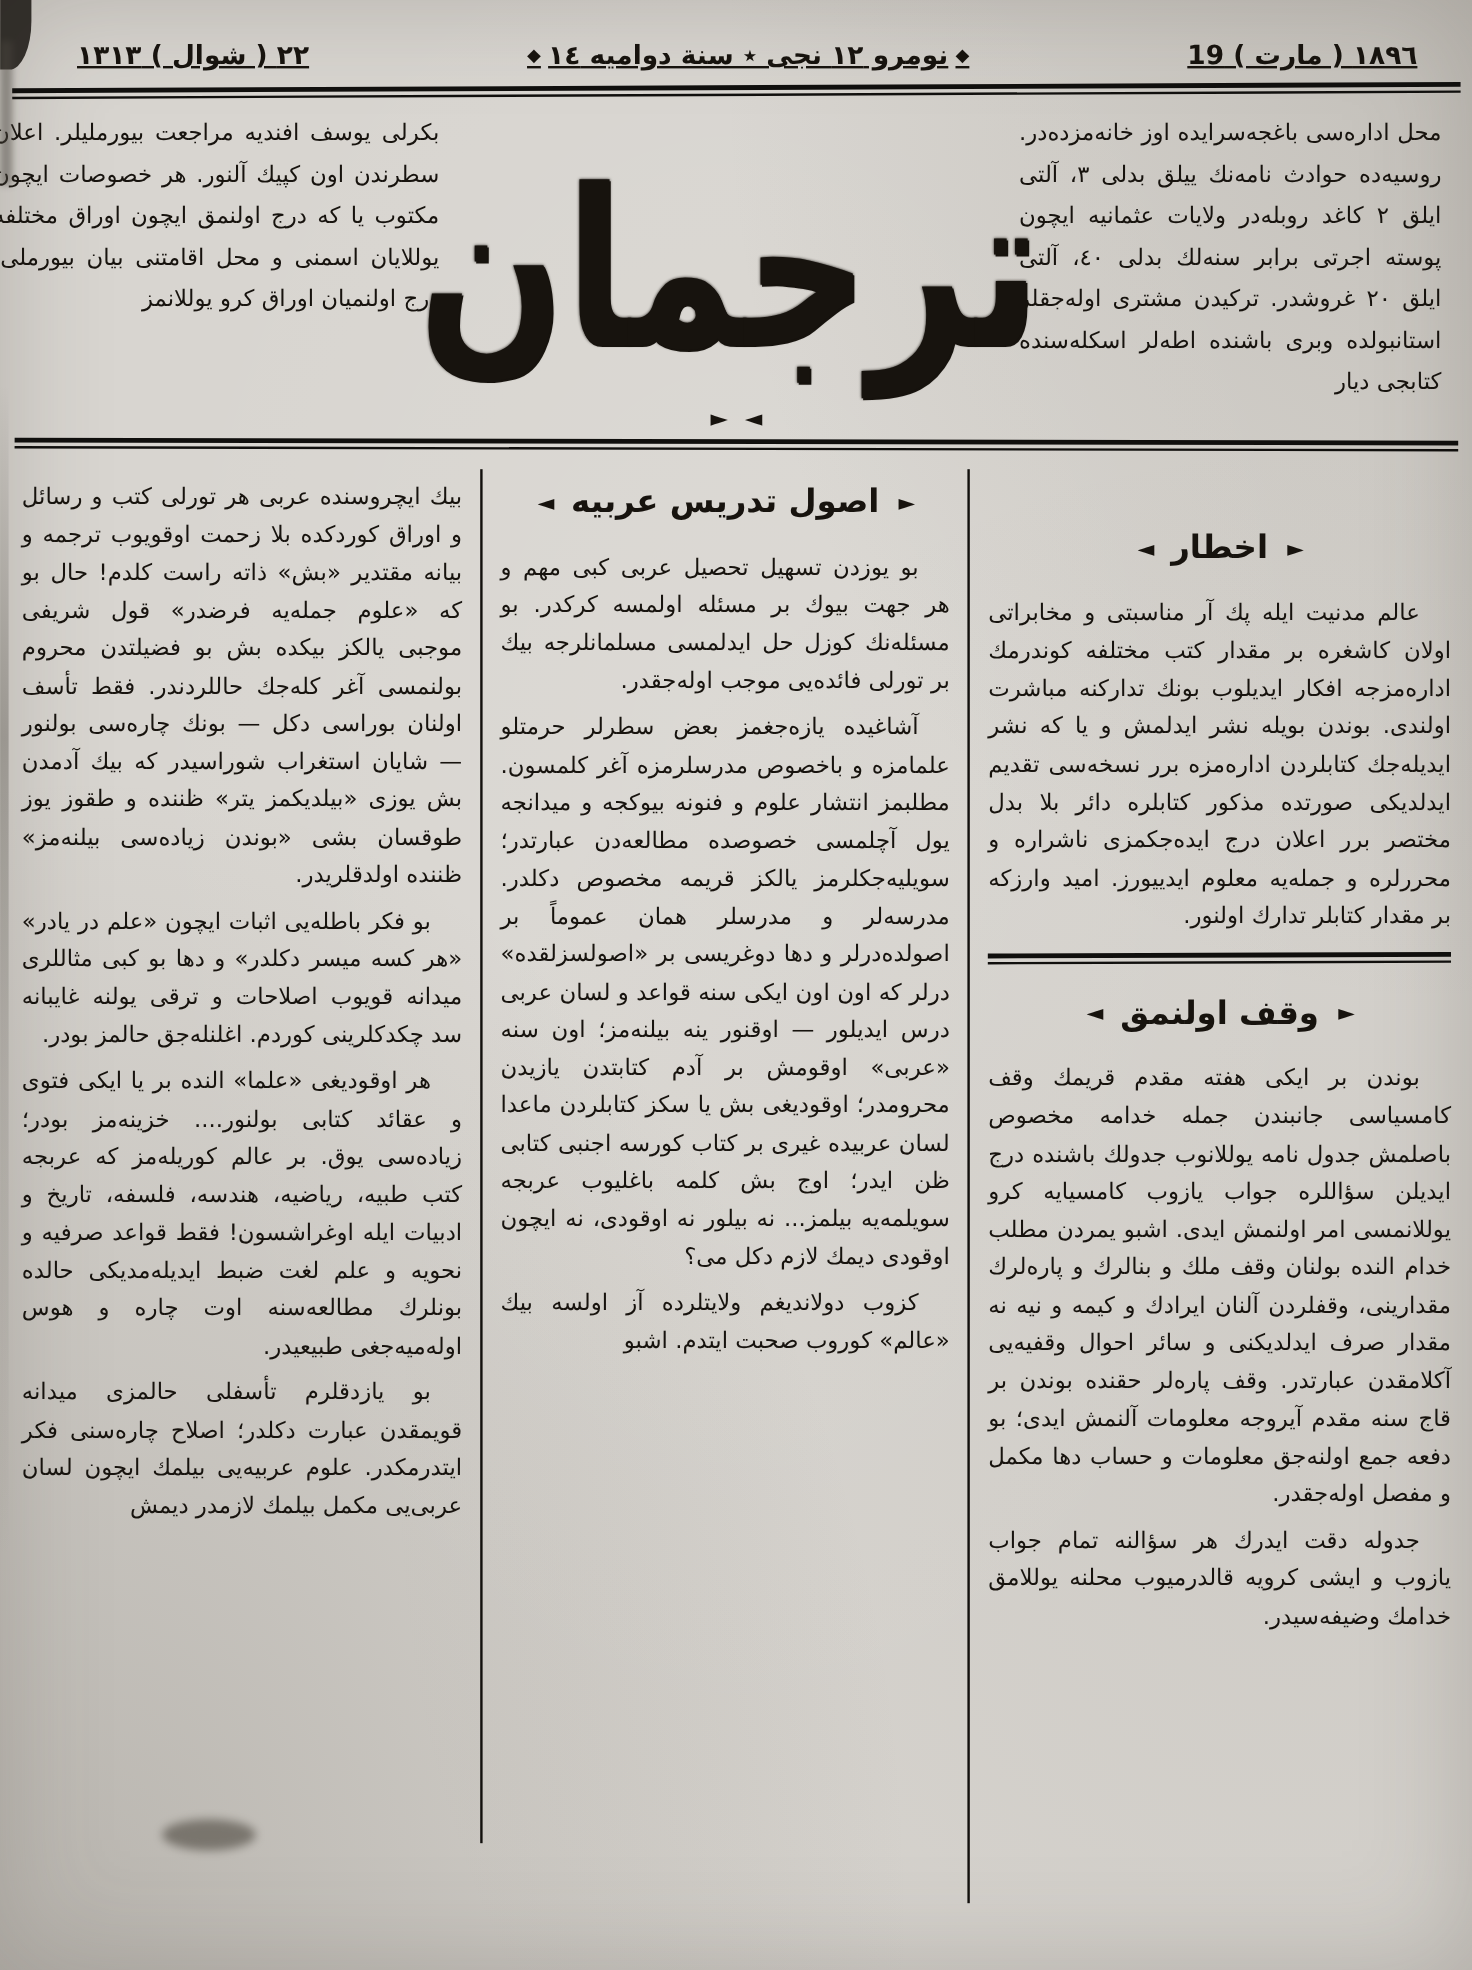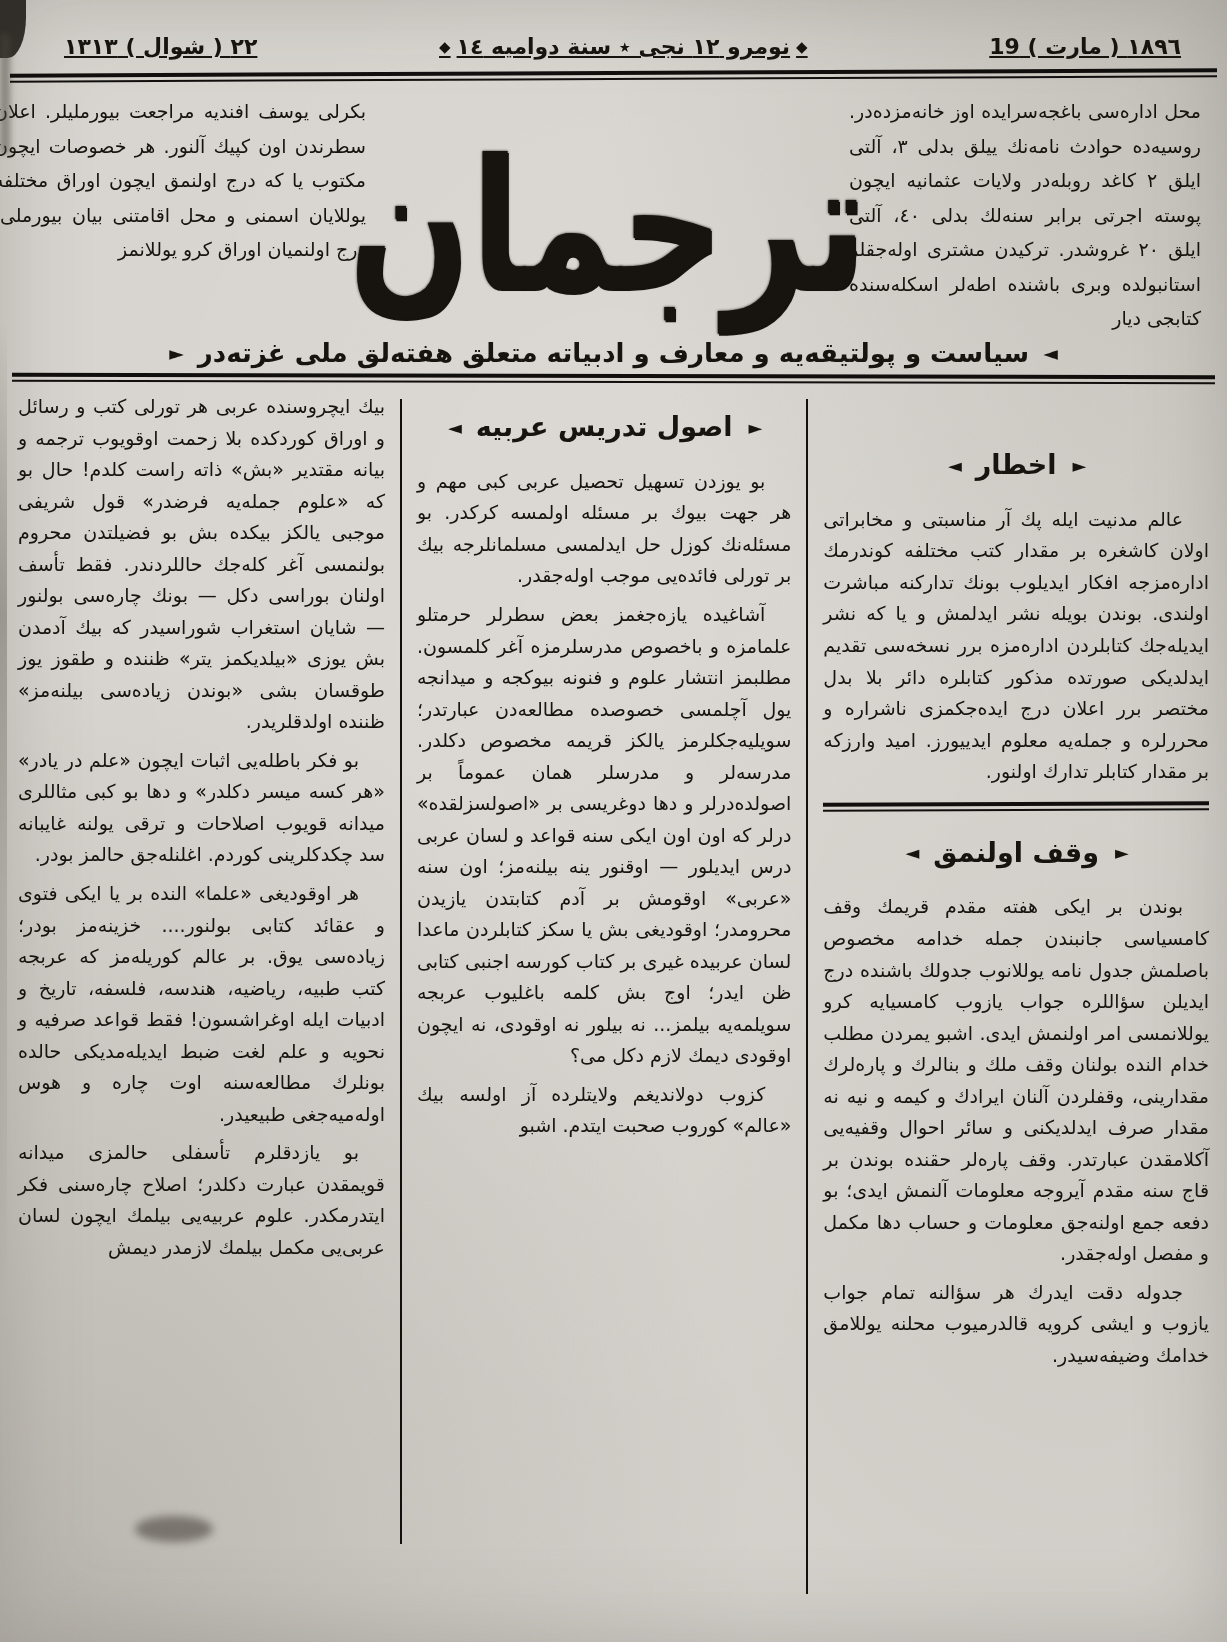--- a/index.html
+++ b/index.html
@@ -41,21 +41,21 @@
   .subtitle{display:flex;justify-content:center;align-items:center;gap:14px;font-size:26px;font-weight:bold;margin:2px 0 6px;}
   .subtitle .orn{font-size:19px;}
 
   
   .main{display:grid;grid-template-columns:1.03fr 2px 1fr 2px 0.98fr;column-gap:15px;padding:6px 18px 0;align-items:start;}
   .vrule{width:2px;background:#12100d;margin-top:8px;}
   .vrule.r1{height:1195px;}
   .vrule.r2{height:1145px;}
   .col{font-size:19px;line-height:1.66;text-align:justify;}
   .col p{margin:0 0 7px;text-indent:26px;}
-  .col p.no-indent{text-indent:0;}
+  .col p.no-indent{text-indent:0;margin-top:16px;}
   .col-header{display:flex;justify-content:center;align-items:center;gap:16px;font-size:27px;font-weight:bold;margin:14px 0 16px;}
   .col-header .orn{font-size:18px;letter-spacing:-2px;}
   .col-header.low{margin-top:52px;}
   .col-header.mid2{margin-top:20px;}
   .sep-rule{height:3px;border-top:4px solid #100f0d;border-bottom:2px solid #100f0d;margin:14px 0 10px;transform:rotate(-0.2deg);}
 </style>
 </head>
 <body>
 
 <div class="page">
@@ -78,21 +78,20 @@
   <div class="masthead">
     <div class="m-text">محل اداره‌سى باغجه‌سرايده اوز خانه‌مزده‌در. روسيه‌ده حوادث نامه‌نك ييلق بدلى ٣، آلتى ايلق ٢ كاغد روبله‌در ولايات عثمانيه ايچون پوسته اجرتى برابر سنه‌لك بدلى ٤٠، آلتى ايلق ٢٠ غروشدر. تركيدن مشترى اوله‌جقلر استانبولده وبرى باشنده اطه‌لر اسكله‌سنده كتابجى ديار</div>
     <div class="m-title">
       <span>ترجمان</span>
     </div>
     <div class="m-text">بكرلى يوسف افنديه مراجعت بيورمليلر. اعلان سطرندن اون كپيك آلنور. هر خصوصات ايچون مكتوب يا كه درج اولنمق ايچون اوراق مختلفه يوللايان اسمنى و محل اقامتنى بيان بيورملى. درج اولنميان اوراق كرو يوللانمز</div>
   </div>
 
   <div class="subtitle">
     <span class="orn">◄</span>
-    <span>سياست و پولتيقه‌يه و معارف و ادبياته متعلق هفته‌لق ملى غزته‌در</span>
     <span class="orn">►</span>
   </div>
 
   <div class="double-rule b"></div>
 
   <div class="main">
 
     <div class="col">
       <div class="col-header low">
         <span class="orn">►</span>

